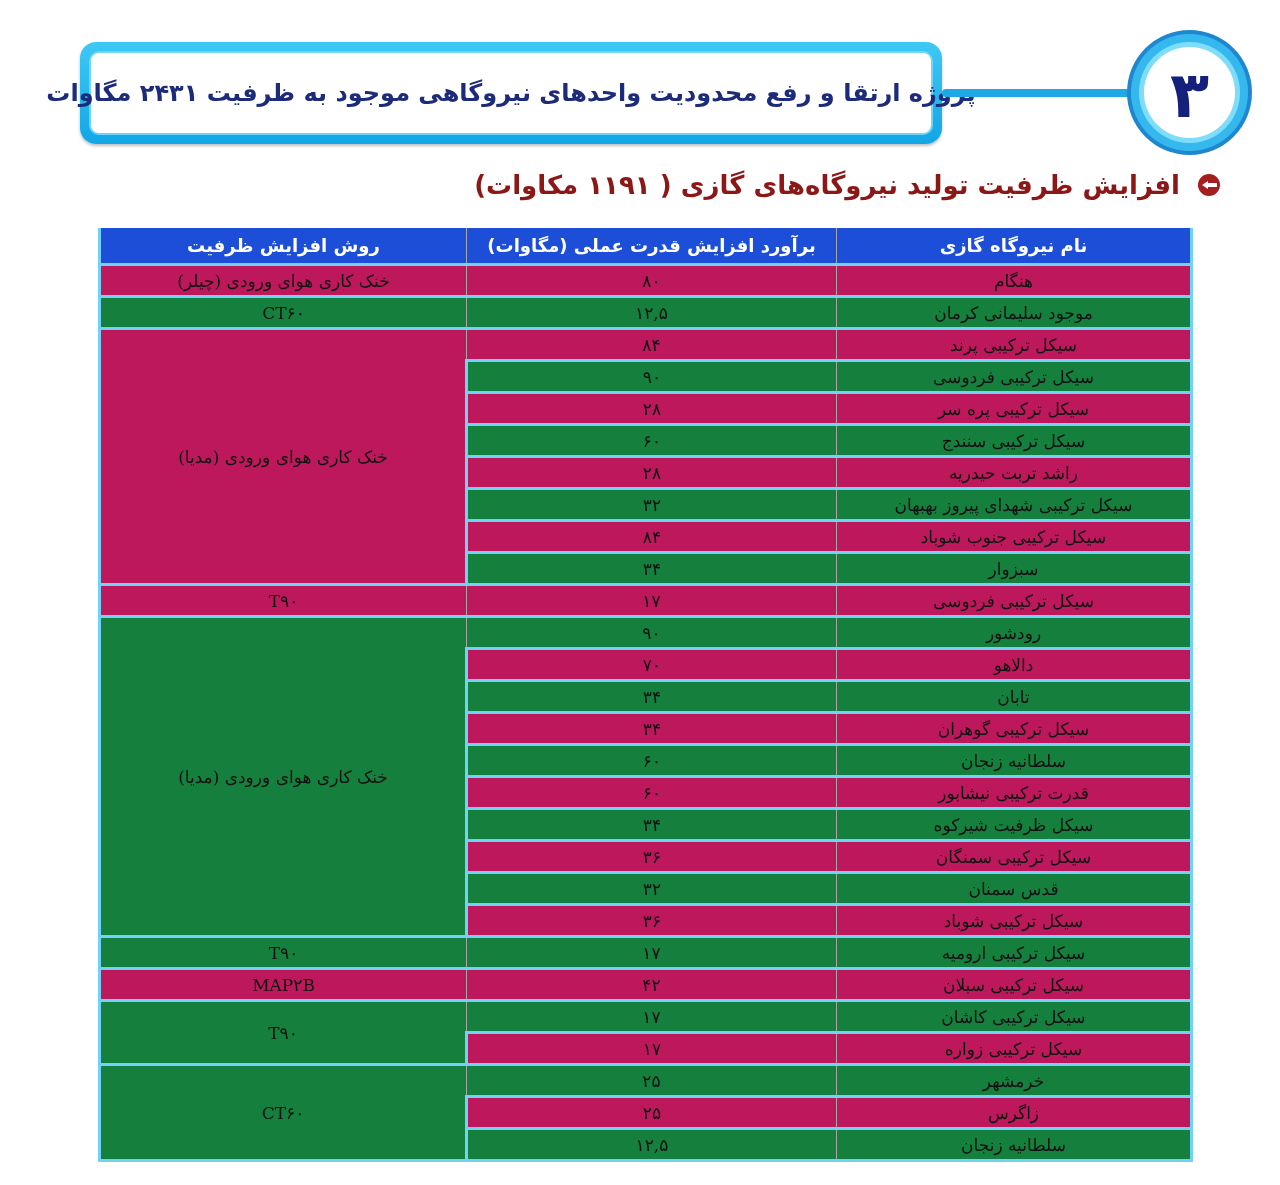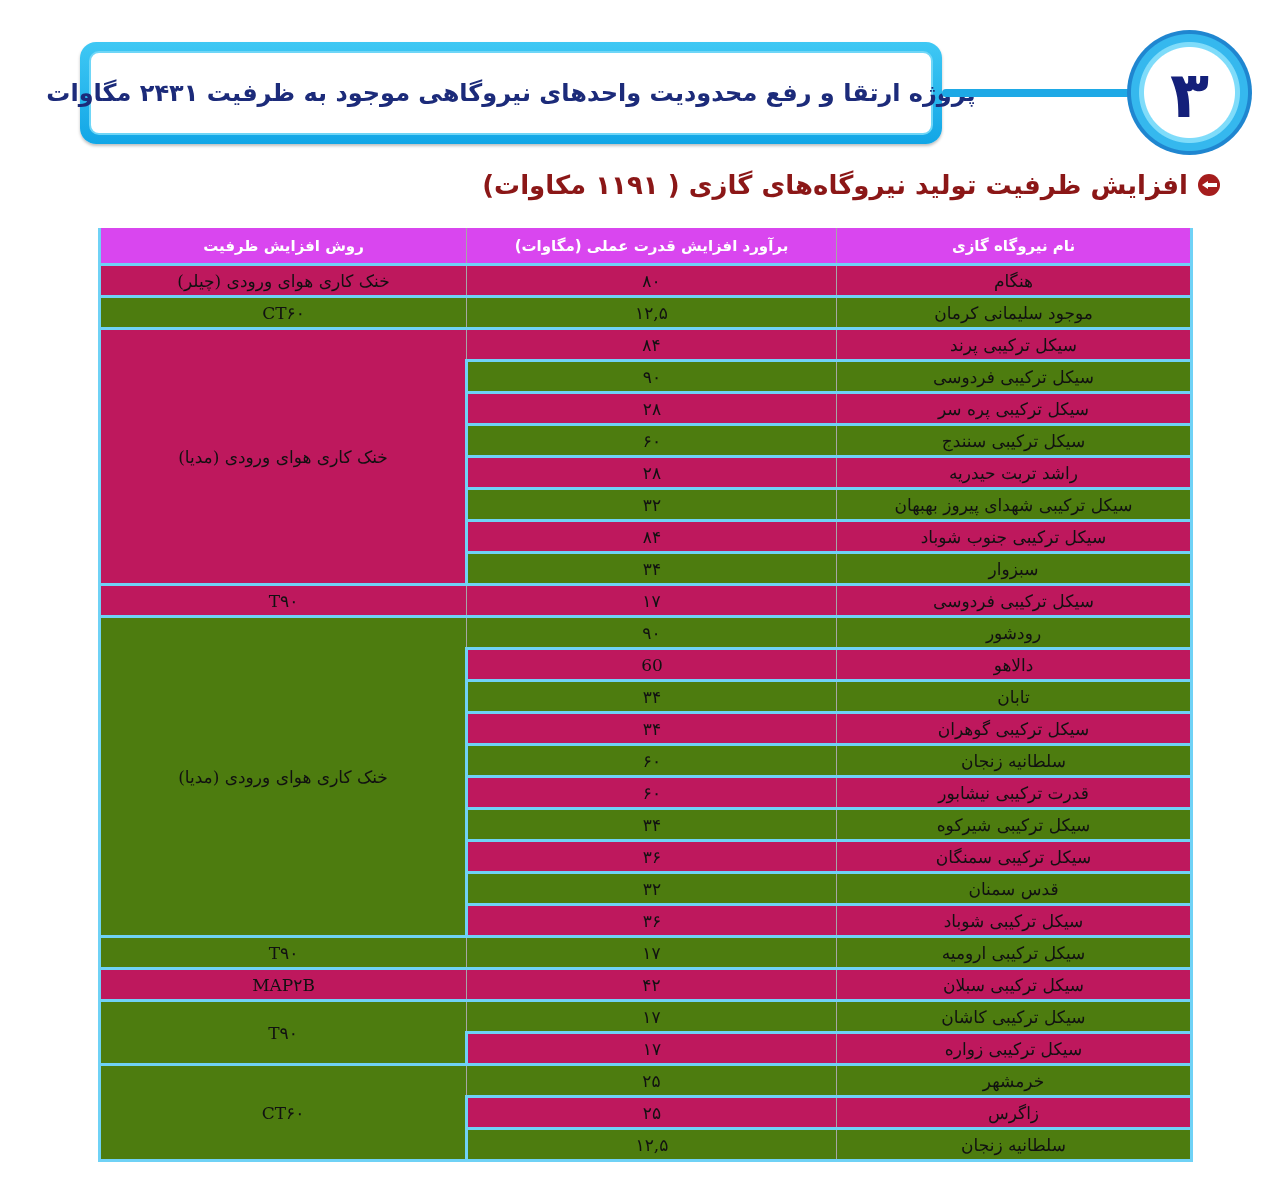--- a/index.html
+++ b/index.html
@@ -32,21 +32,21 @@
     position:absolute; left:1127px; top:30px; width:125px; height:125px; border-radius:50%;
     background:radial-gradient(circle, #ffffff 0 45px, #7fdcfa 46px 50px, #35b8ee 51px 58px, #1f86d0 59px 62px);
     display:flex; align-items:center; justify-content:center;
   }
   .badge-num {
     font-family:"DejaVu Sans", sans-serif; font-weight:bold; font-size:64px; color:#14207a;
     line-height:1; margin-top:4px;
   }
   .subhead {
     position:absolute; right:60px; top:170px; direction:rtl;
-    display:flex; align-items:center; gap:10px;
+    display:flex; align-items:center; gap:18px;
   }
   .bullet-icon {
     width:22px; height:22px; border-radius:50%; background:#a51d1d; position:relative;
   }
   .bullet-icon::before {
     content:""; position:absolute; left:4px; top:7px; width:0; height:0;
     border-top:4px solid transparent; border-bottom:4px solid transparent;
     border-right:6px solid #ffffff;
   }
   .bullet-icon::after {
@@ -55,34 +55,34 @@
   .subhead-text {
     font-family:"DejaVu Sans", sans-serif; font-weight:bold; font-size:26px; color:#8b1717;
     white-space:nowrap;
   }
   table.data {
     position:absolute; left:98px; top:228px; width:1092px;
     border-collapse:collapse; direction:rtl; table-layout:fixed;
     font-family:"DejaVu Serif", serif;
   }
   table.data th {
-    background:#d946ef; color:#ffffff; font-weight:bold; height:33px;
-    font-family:"DejaVu Sans", sans-serif; font-size:15px;
+    background:#1d4ed8; color:#ffffff; font-weight:bold; height:33px;
+    font-family:"DejaVu Sans", sans-serif; font-size:18px;
     border-left:1px solid #a6a6a6; border-right:1px solid #a6a6a6;
     border-bottom:3px solid #6fd2f6;
   }
   table.data td {
     height:29px; text-align:center; font-size:17px; color:#111;
     border-left:1px solid #a6a6a6; border-right:1px solid #a6a6a6;
     border-bottom:3px solid #6fd2f6; padding:0;
   }
   table.data tr td:first-child, table.data tr th:first-child { border-right:3px solid #6fd2f6;margin-top:24px; }
   table.data tr td:last-child, table.data tr th:last-child { border-left:3px solid #6fd2f6; }
   .bg-cyan { background:#be185d; }
-  .bg-white { background:#4d7c0f; }
+  .bg-white { background:#15803d; }
   td.method { font-size:17px; }
   col.c-name { width:355px; }
   col.c-val { width:370px; }
   col.c-method { width:367px; }
 </style>
 </head>
 <body>
 
 <div class="banner-outer">
   <div class="banner-inner">
@@ -161,40 +161,40 @@
         <td class="bg-cyan">۱۷</td>
         <td class="method bg-cyan" rowspan="1">T۹۰</td>
       </tr>
       <tr>
         <td class="bg-white">رودشور</td>
         <td class="bg-white">۹۰</td>
         <td class="method bg-white" rowspan="10">خنک کاری هوای ورودی (مدیا)</td>
       </tr>
       <tr>
         <td class="bg-cyan">دالاهو</td>
-        <td class="bg-cyan">60</td>
+        <td class="bg-cyan">۷۰</td>
       </tr>
       <tr>
         <td class="bg-white">تابان</td>
         <td class="bg-white">۳۴</td>
       </tr>
       <tr>
         <td class="bg-cyan">سیکل ترکیبی گوهران</td>
         <td class="bg-cyan">۳۴</td>
       </tr>
       <tr>
         <td class="bg-white">سلطانیه زنجان</td>
         <td class="bg-white">۶۰</td>
       </tr>
       <tr>
         <td class="bg-cyan">قدرت ترکیبی نیشابور</td>
         <td class="bg-cyan">۶۰</td>
       </tr>
       <tr>
-        <td class="bg-white">سیکل ترکیبی شیرکوه</td>
+        <td class="bg-white">سیکل ظرفیت شیرکوه</td>
         <td class="bg-white">۳۴</td>
       </tr>
       <tr>
         <td class="bg-cyan">سیکل ترکیبی سمنگان</td>
         <td class="bg-cyan">۳۶</td>
       </tr>
       <tr>
         <td class="bg-white">قدس سمنان</td>
         <td class="bg-white">۳۲</td>
       </tr>

